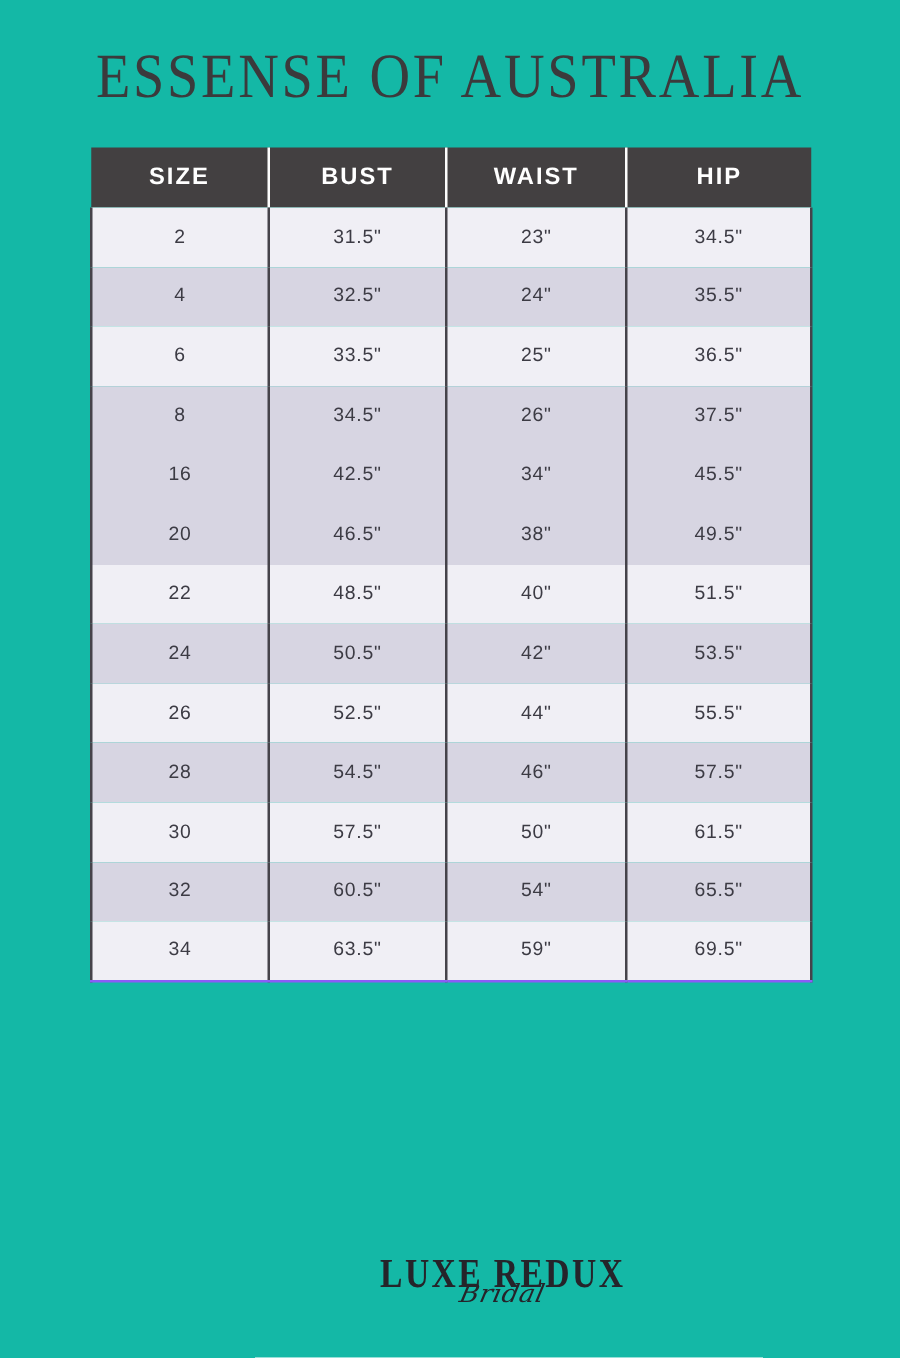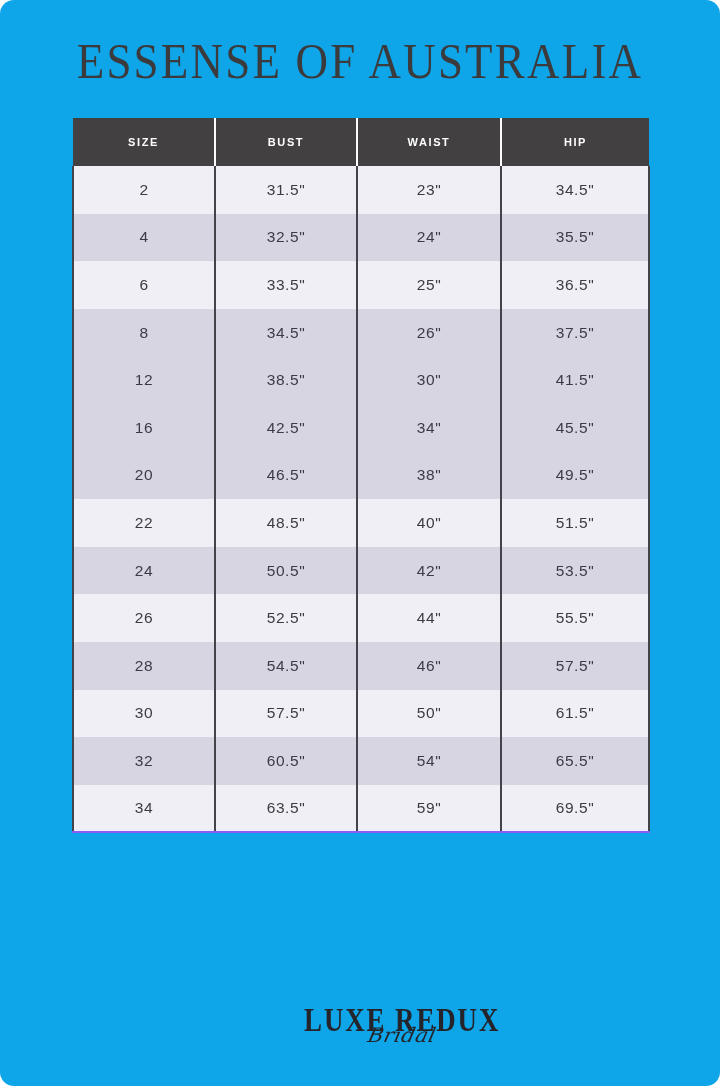--- a/index.html
+++ b/index.html
@@ -9,22 +9,21 @@
     height: 1086px;
     background: #fdfdfd;
     font-family: "Liberation Sans", sans-serif;
     overflow: hidden;
   }
 
   #page {
     position: relative;
     width: 720px;
     height: 1086px;
-    background: #0ea5e9;
-    border-radius: 14px;
+    background: #14b8a6;
   }
 
   
   .brand-title {
     position: absolute;
     top: 32px;
     left: 0;
     width: 720px;
     text-align: center;
     font-family: "Liberation Serif", "DejaVu Serif", serif;
@@ -54,21 +53,21 @@
 
   table.size-table col.c-size  { width: 142px; }
   table.size-table col.c-bust  { width: 142px; }
   table.size-table col.c-waist { width: 144px; }
   table.size-table col.c-hip   { width: 148px; }
 
   thead th {
     background: #434041;
     color: #ffffff;
     height: 48px;
-    font-size: 11px;
+    font-size: 19px;
     font-weight: 700;
     letter-spacing: 1.6px;
     text-align: center;
     vertical-align: middle;
     border: none;
     border-right: 2px solid #fdfdfd;
   }
   thead th:last-child { border-right: none; }
 
   tbody td {
@@ -163,26 +162,20 @@
             <td>25"</td>
             <td>36.5"</td>
           </tr>
           <tr class="even">
             <td>8</td>
             <td>34.5"</td>
             <td>26"</td>
             <td>37.5"</td>
           </tr>
           <tr class="even">
-            <td>12</td>
-            <td>38.5"</td>
-            <td>30"</td>
-            <td>41.5"</td>
-          </tr>
-          <tr class="even">
             <td>16</td>
             <td>42.5"</td>
             <td>34"</td>
             <td>45.5"</td>
           </tr>
           <tr class="even">
             <td>20</td>
             <td>46.5"</td>
             <td>38"</td>
             <td>49.5"</td>

